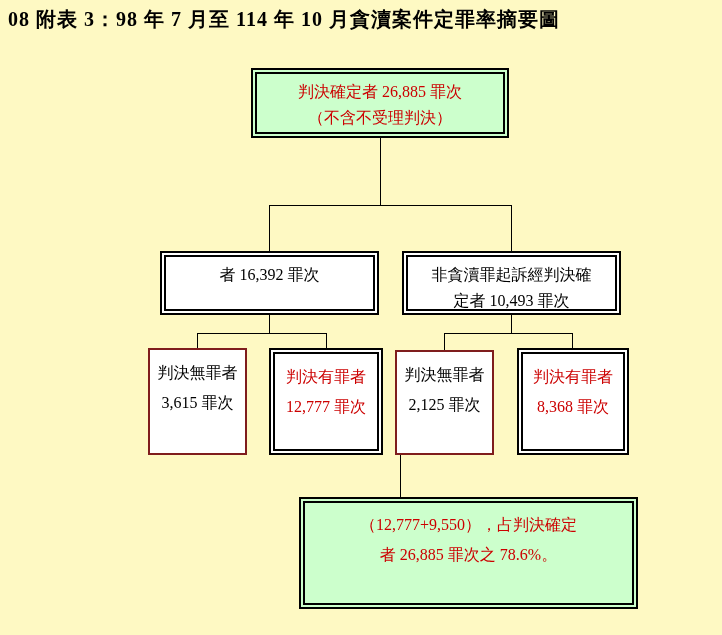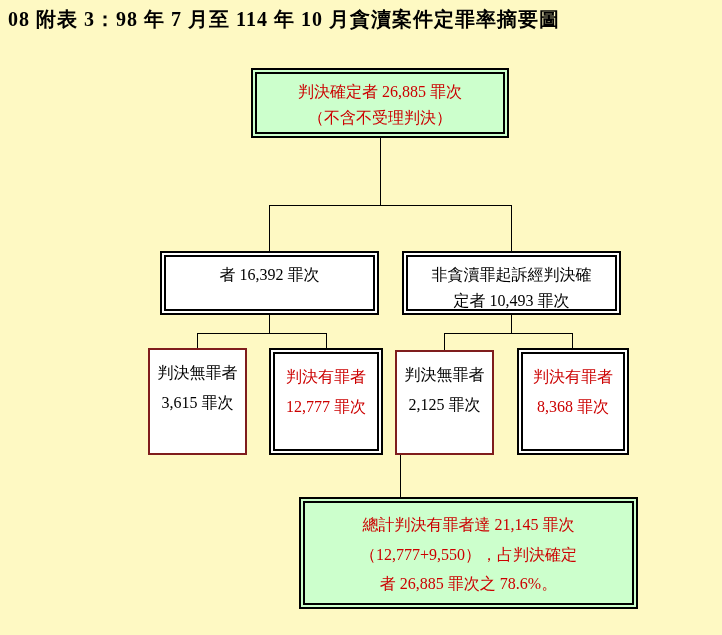--- a/index.html
+++ b/index.html
@@ -90,18 +90,17 @@
     <div>判決無罪者</div>
     <div>2,125 罪次</div>
   </div>
 
   <div class="box double-thick red-text child-box" style="left:517px; top:348px; width:112px; height:107px;">
     <div>判決有罪者</div>
     <div>8,368 罪次</div>
   </div>
 
   <div class="box double-thick green-fill red-text summary-box" style="left:299px; top:497px; width:339px; height:112px;">
-    <div>總計判決有罪者達 21,145 罪次</div>
     <div>（12,777+9,550），占判決確定</div>
     <div>者 26,885 罪次之 78.6%。</div>
   </div>
 
 </div>
 
 </body></html>

